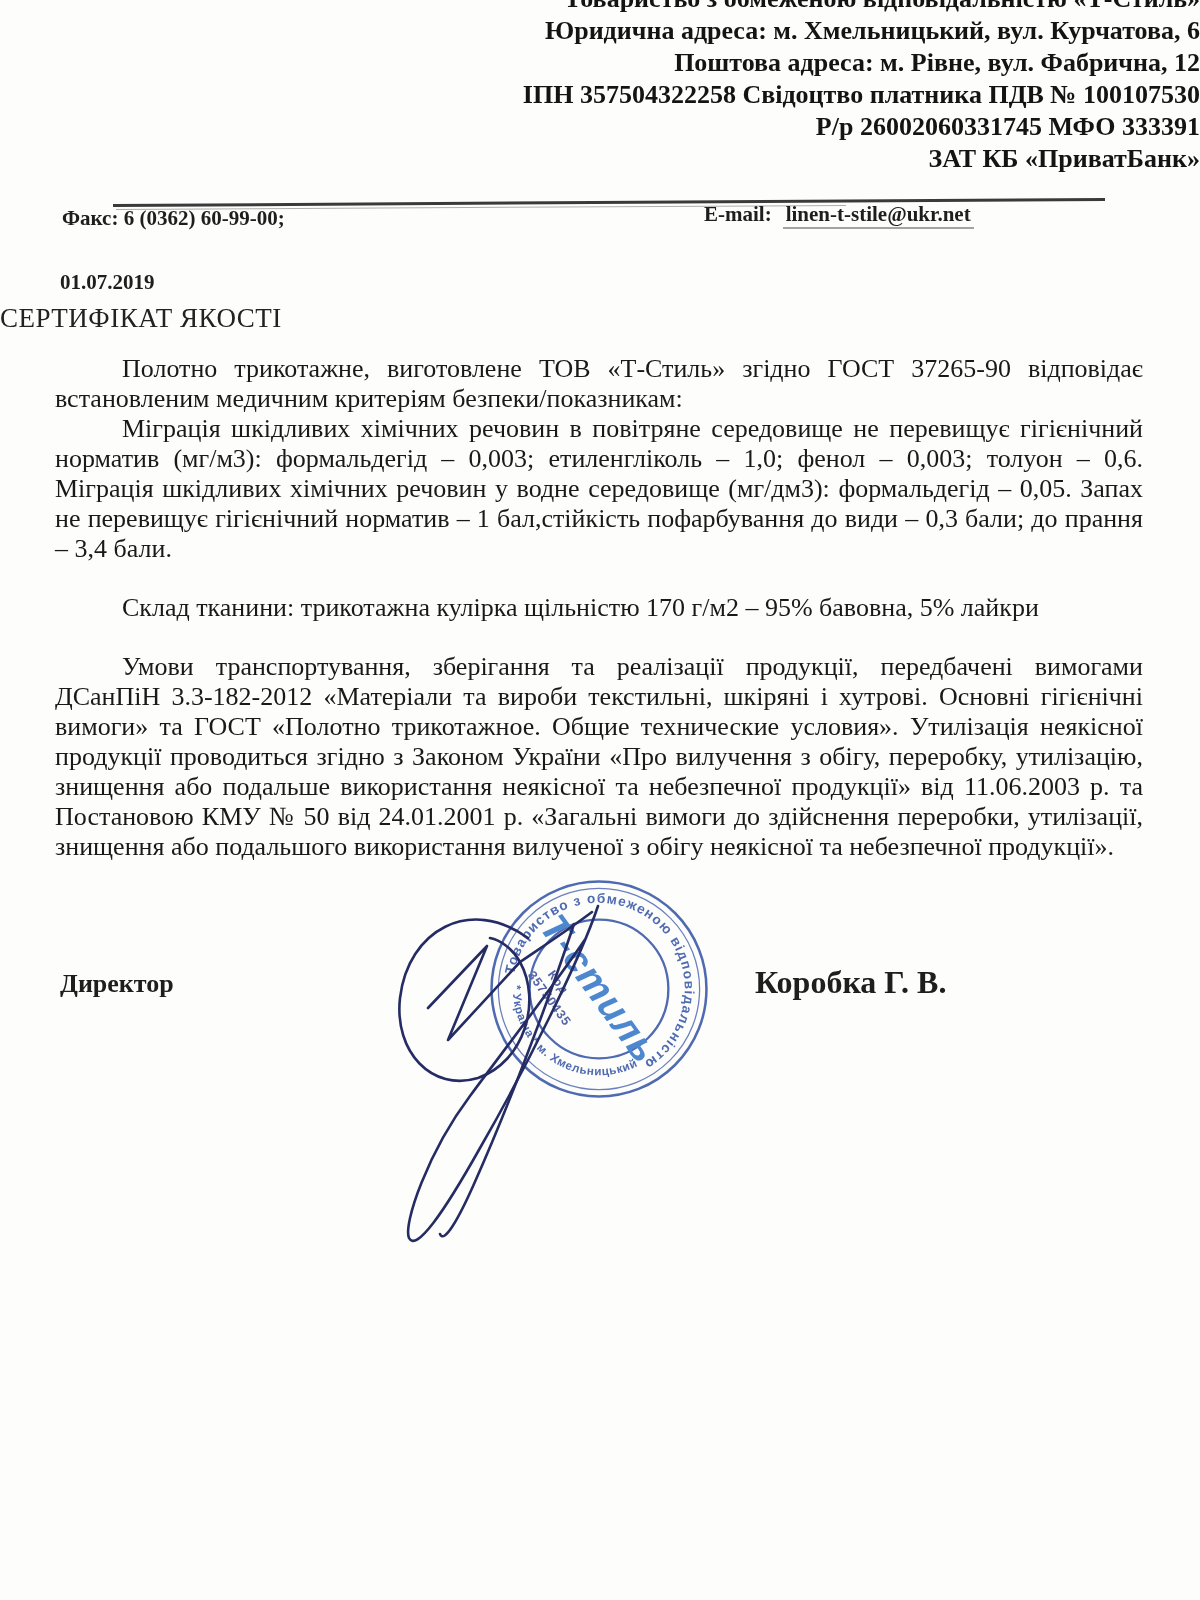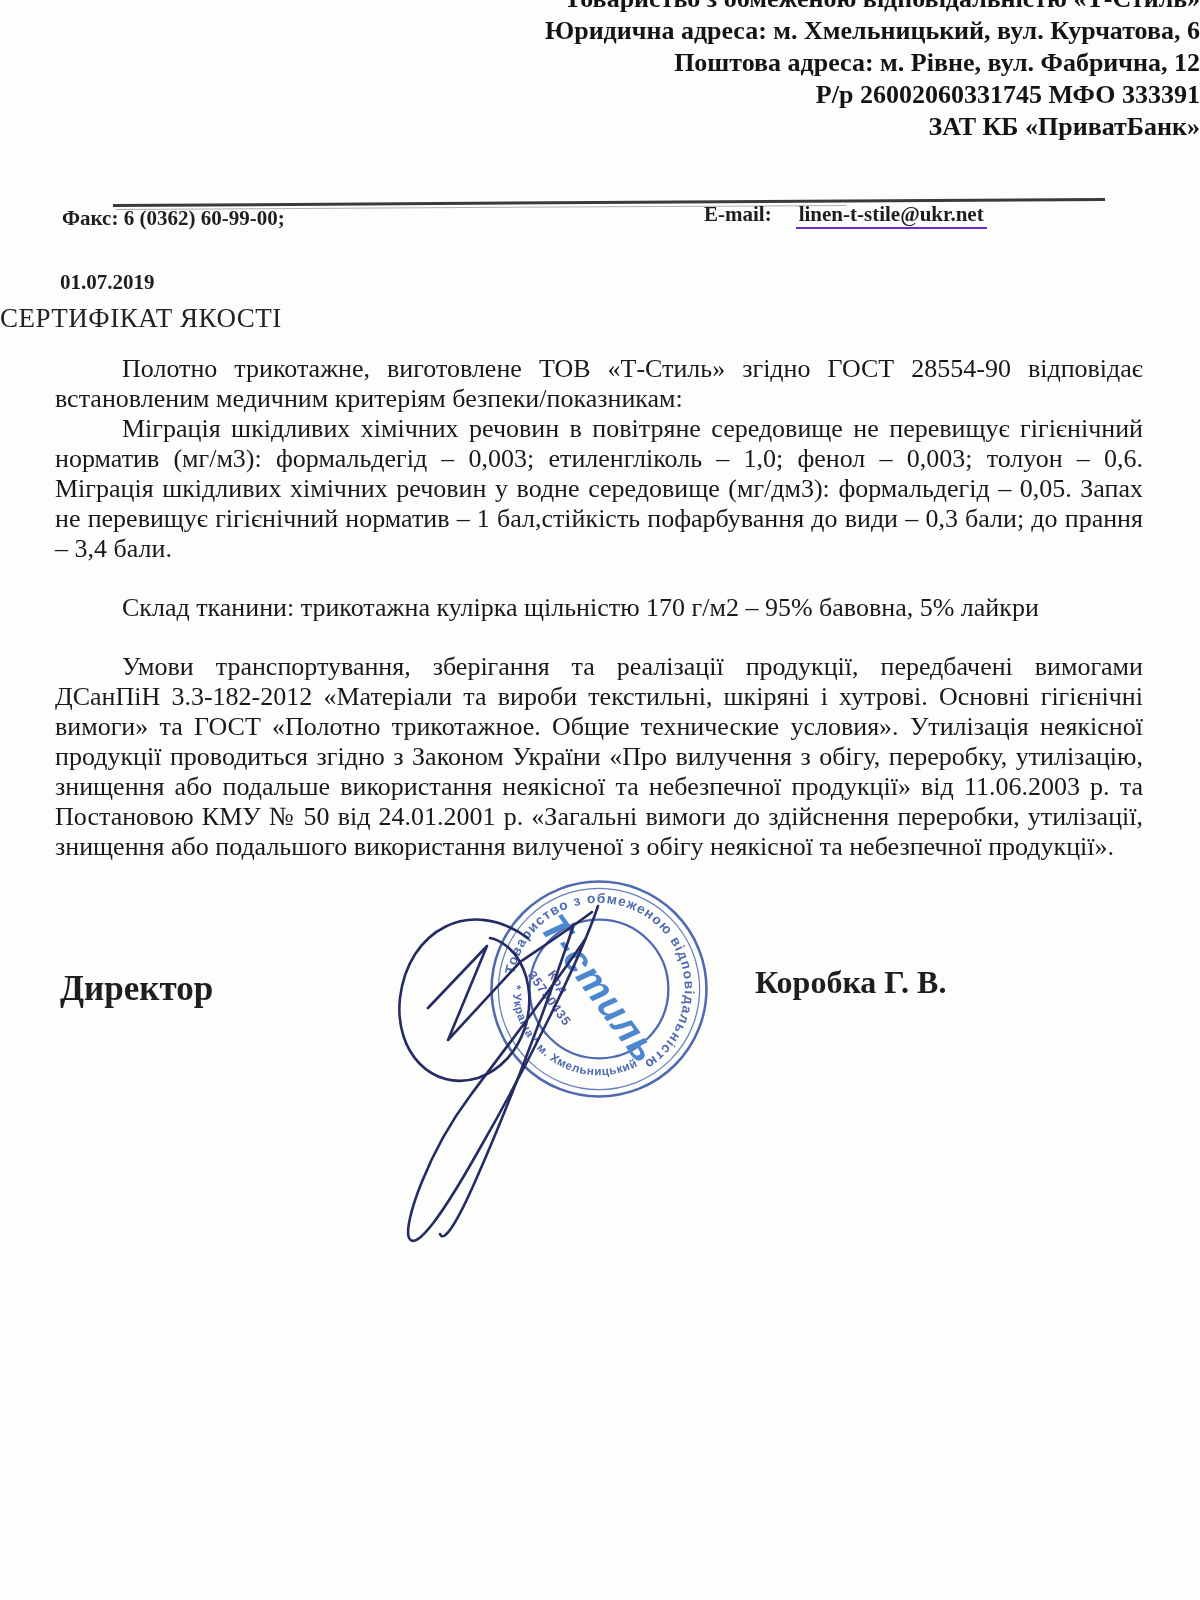--- a/index.html
+++ b/index.html
@@ -15,70 +15,71 @@
     color:#141414;
   }
   .lh-clip { height:15px; overflow:hidden; }
   .lh-clip .lh-partial { transform:translateY(-17px); }
   
   .rule  { position:absolute; left:113px; top:201px; width:992px; border-top:3px solid #3a3a3a; transform:rotate(-0.35deg); }
   .rule2 { position:absolute; left:116px; top:207px; width:730px; border-top:1px solid #6e6e6e; opacity:.55; transform:rotate(-0.3deg); }
   
   .fax   { position:absolute; left:62px;  top:206px; font-weight:bold; font-size:21px; }
   .email { position:absolute; left:704px; top:202px; font-weight:bold; font-size:21px; }
-  .email .addr { border-bottom:2px solid #6d28d9; padding:0 3px 1px 3px; margin-left:24px; }
+  .email .addr { border-bottom:2px solid #a3a3a3; padding:0 3px 1px 3px; margin-left:11px; }
   .date  { position:absolute; left:60px; top:270px; font-weight:bold; font-size:21px; }
   
   .title { position:absolute; left:0; right:2px; top:303px; text-align:left; font-size:27px; letter-spacing:.5px; color:#222; }
   
   .bodytext {
     position:absolute; left:55px; top:354px; width:1088px;
     font-size:26px; line-height:30px; text-align:justify; color:#191919;
   }
   .bodytext p { margin:0; text-indent:67px; }
   .bodytext p.gap { margin-top:29px; }
   
-  .sign-role { position:absolute; left:60px;  top:969px; font-size:35px; font-weight:bold; }
+  .sign-role { position:absolute; left:60px;  top:969px; font-size:26px; font-weight:bold; }
   .sign-name { position:absolute; left:755px; top:964px; font-size:32px; font-weight:bold; }
   
   .stamp { position:absolute; left:472px; top:862px; width:254px; height:254px; opacity:.9; }
   .stamp-ring-text  { font-family:"Liberation Sans", sans-serif; font-size:14px; font-weight:bold; letter-spacing:1.2px; }
   .stamp-ring-text2 { font-family:"Liberation Sans", sans-serif; font-size:12px; font-weight:bold; letter-spacing:.6px; }
   .stamp-center { font-family:"Liberation Sans", sans-serif; font-size:40px; font-weight:bold; font-style:italic; letter-spacing:1px; }
   .stamp-code   { font-family:"Liberation Sans", sans-serif; font-size:13px; font-weight:bold; letter-spacing:1px; }
   .sig { position:absolute; left:370px; top:850px; width:300px; height:420px; }
 </style>
 </head>
 <body>
 
 <div class="page">
 
   <div class="letterhead">
     <div class="lh-clip">
       <div class="lh-partial">Товариство з обмеженою відповідальністю «Т-Стиль»</div>
     </div>
     <div>Юридична адреса: м. Хмельницький, вул. Курчатова, 6</div>
     <div>Поштова адреса: м. Рівне, вул. Фабрична, 12</div>
+    <div>ІПН  357504322258   Свідоцтво платника ПДВ № 100107530</div>
     <div>Р/р  26002060331745   МФО 333391</div>
     <div>ЗАТ КБ «ПриватБанк»</div>
   </div>
 
   <div class="rule"></div>
   <div class="rule2"></div>
 
   <div class="fax">Факс: 6 (0362) 60-99-00;</div>
   <div class="email"><span>E-mail:</span><span class="addr">linen-t-stile@ukr.net</span>
   </div>
 
   <div class="date">01.07.2019</div>
 
   <div class="title">СЕРТИФІКАТ ЯКОСТІ</div>
 
   <div class="bodytext">
-    <p>Полотно трикотажне, виготовлене ТОВ «Т-Стиль» згідно ГОСТ 28554-90 відповідає встановленим медичним критеріям безпеки/показникам:</p>
+    <p>Полотно трикотажне, виготовлене ТОВ «Т-Стиль» згідно ГОСТ 37265-90 відповідає встановленим медичним критеріям безпеки/показникам:</p>
     <p>Міграція шкідливих хімічних речовин в повітряне середовище не перевищує гігієнічний норматив (мг/м3): формальдегід – 0,003; етиленгліколь – 1,0; фенол – 0,003; толуон – 0,6. Міграція шкідливих хімічних речовин у водне середовище (мг/дм3): формальдегід – 0,05. Запах не перевищує гігієнічний норматив – 1 бал,стійкість пофарбування до види – 0,3 бали; до прання – 3,4 бали.</p>
     <p class="gap">Склад тканини: трикотажна кулірка щільністю 170 г/м2 – 95% бавовна, 5% лайкри</p>
     <p class="gap">Умови транспортування, зберігання та реалізації продукції, передбачені вимогами ДСанПіН 3.3-182-2012 «Матеріали та вироби текстильні, шкіряні і хутрові. Основні гігієнічні вимоги» та ГОСТ «Полотно трикотажное. Общие технические условия». Утилізація неякісної продукції проводиться згідно з Законом України «Про вилучення з обігу, переробку, утилізацію, знищення або подальше використання неякісної та небезпечної продукції» від 11.06.2003 р. та Постановою КМУ № 50 від 24.01.2001 р. «Загальні вимоги до здійснення переробки, утилізації, знищення або подальшого використання вилученої з обігу неякісної та небезпечної продукції».</p>
   </div>
 
   <div class="sign-role">Директор</div>
   <div class="sign-name">Коробка Г. В.</div>
 
   <svg class="stamp" viewBox="0 0 260 260" xmlns="http://www.w3.org/2000/svg" xmlns:xlink="http://www.w3.org/1999/xlink">
     <defs>

